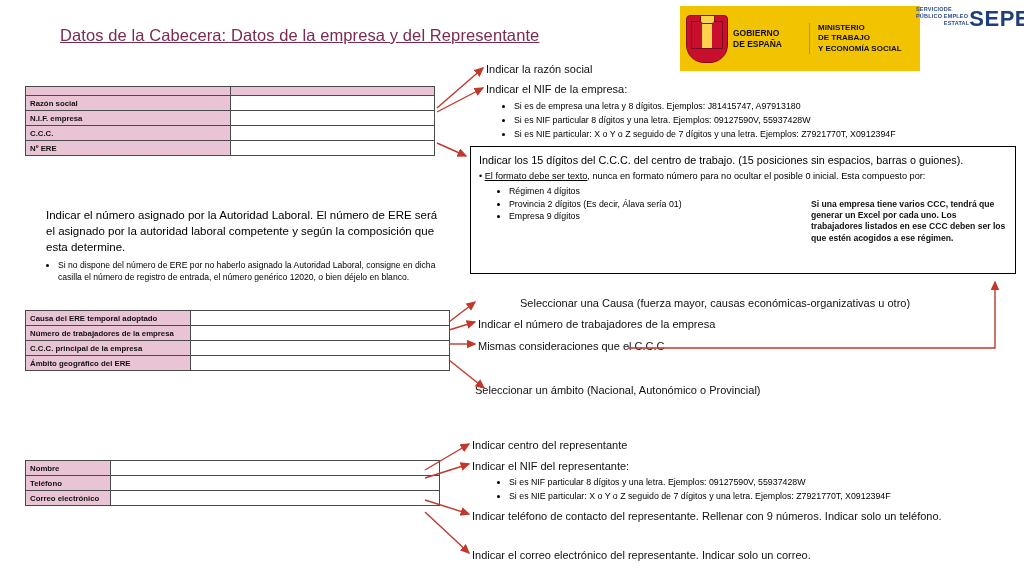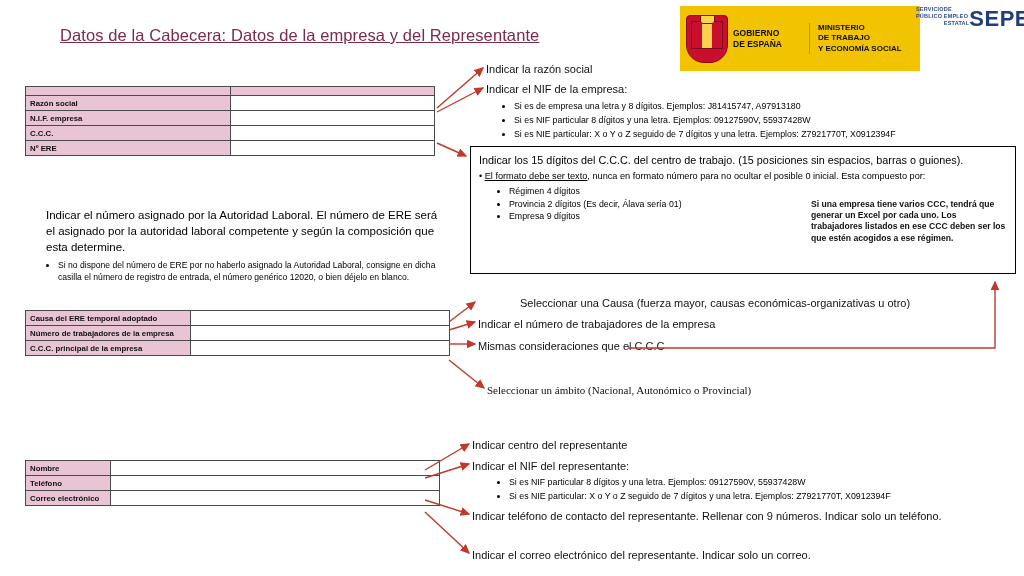--- a/index.html
+++ b/index.html
@@ -127,21 +127,21 @@
   
   .ann{font-size:11px;line-height:1.35;color:#111;}
   #ann-razon{left:486px;top:62px;}
   #ann-nif{left:486px;top:82px;}
   #ann-nif-list{left:500px;top:98px;width:540px;}
   #ann-nif-list li{font-size:8.8px;line-height:1.45;}
 
   #ann-causa{left:478px;top:296px;margin-left:42px;}
   #ann-trab{left:478px;top:317px;}
   #ann-ccc2{left:478px;top:339px;}
-  #ann-ambito{left:487px;top:383px;font-family:Liberation Serif, serif;}
+  #ann-ambito{left:475px;top:383px;}
 
   #ann-nombre{left:472px;top:438px;}
   #ann-nifrep{left:472px;top:459px;}
   #ann-nifrep-list{left:495px;top:474px;width:545px;}
   #ann-nifrep-list li{font-size:8.8px;line-height:1.5;}
   #ann-tel{left:472px;top:509px;width:535px;}
   #ann-mail{left:472px;top:548px;}
 
   svg.arrows{position:absolute;left:0;top:0;width:1024px;height:576px;pointer-events:none;}
 </style>
@@ -211,20 +211,24 @@
     <td class="val"></td>
   </tr>
   <tr>
     <td class="lab">Número de trabajadores de la empresa</td>
     <td class="val"></td>
   </tr>
   <tr>
     <td class="lab">C.C.C. principal de la empresa</td>
     <td class="val"></td>
   </tr>
+  <tr>
+    <td class="lab">Ámbito geográfico del ERE</td>
+    <td class="val"></td>
+  </tr>
 </tbody>
   </table>
 
 <table class="form abs" id="table-rep">
   <tbody>
       <tr>
     <td class="lab">Nombre</td>
     <td class="val"></td>
   </tr>
   <tr>

